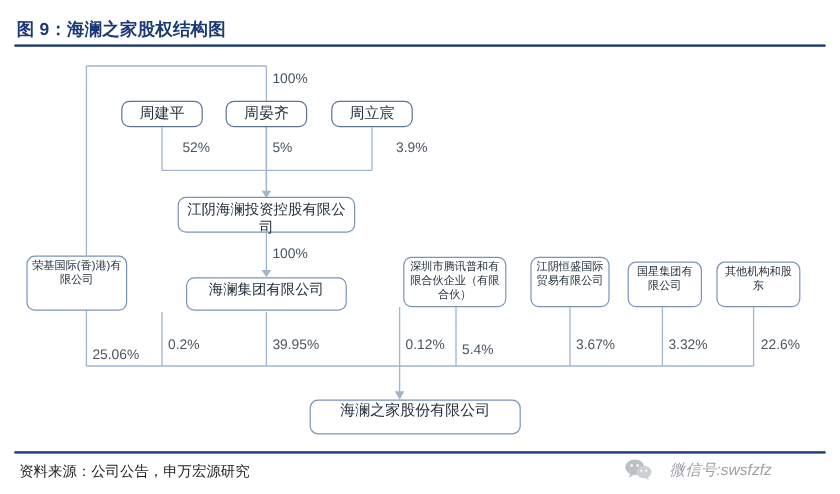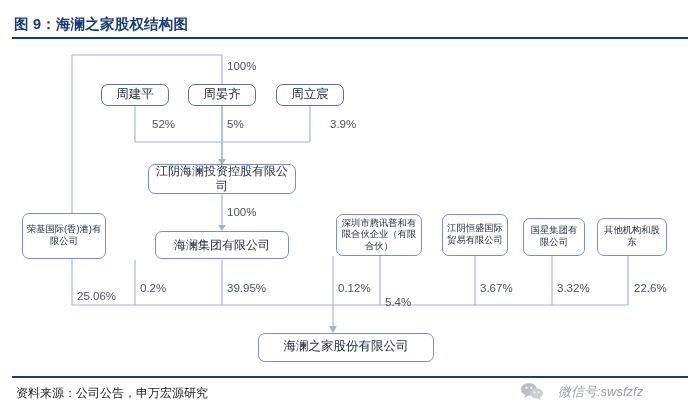--- a/index.html
+++ b/index.html
@@ -97,21 +97,20 @@
   }
 
   .node {
     position: absolute;
     box-sizing: border-box;
     border: 1.2px solid #7b93b8;
     border-radius: 7px;
     background: #ffffff;
     color: #24303f;
     display: flex;
-    align-items: center;
     justify-content: center;
     text-align: center;
     line-height: 1.22;
     padding: 2px 3px;
   }
   .node.person {
     font-size: 12.5px;
     border-color: #5d7596;
     border-width: 1.3px;
   }
@@ -214,21 +213,21 @@
       <span>国星集团有限公司</span>
     </div>
     <div class="node small" style="left:597px; top:176px; width:70px; height:38px;">
       <span>其他机构和股东</span>
     </div>
 
     <div class="pct" style="left:77px; top:248px;">25.06%</div>
     <div class="pct" style="left:140px; top:240px;">0.2%</div>
     <div class="pct" style="left:227px; top:240px;">39.95%</div>
     <div class="pct" style="left:338px; top:240px;">0.12%</div>
-    <div class="pct" style="left:385px; top:254px;">5.4%</div>
+    <div class="pct" style="left:385px; top:244px;">5.4%</div>
     <div class="pct" style="left:480px; top:240px;">3.67%</div>
     <div class="pct" style="left:557px; top:240px;">3.32%</div>
     <div class="pct" style="left:634px; top:240px;">22.6%</div>
 
     <div class="node bottom" style="left:258px; top:291px; width:176px; height:29px;font-family:Liberation Mono, monospace;">
       <span>海澜之家股份有限公司</span>
     </div>
 
   </div>
 

